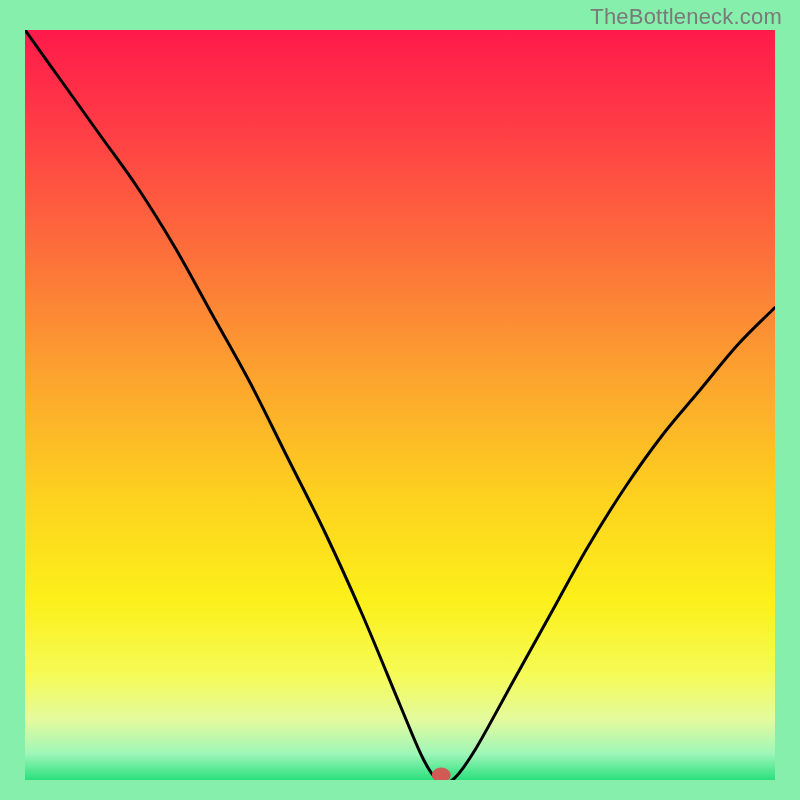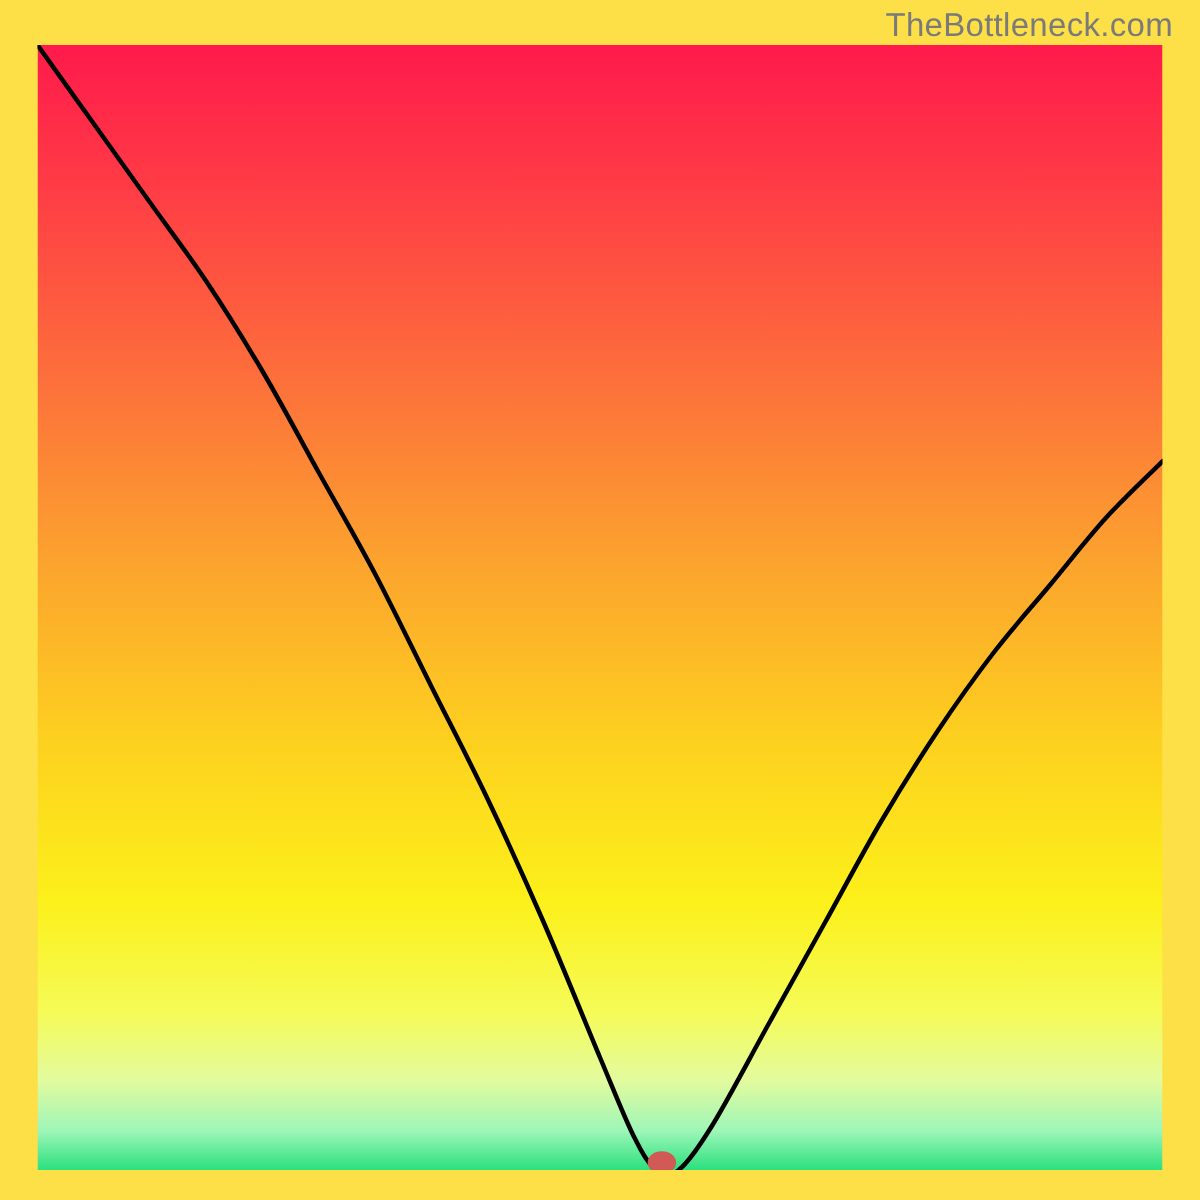--- a/index.html
+++ b/index.html
@@ -8,21 +8,21 @@
     width: 800px;
     height: 800px;
     background: #000;
     overflow: hidden;
     font-family: Arial, Helvetica, sans-serif;
   }
   .frame {
     position: relative;
     width: 800px;
     height: 800px;
-    background: #fde047;
+    background: #86efac;
   }
   .watermark {
     position: absolute;
     top: 4px;
     right: 18px;
     color: #7a7a7a;
     font-size: 22px;
     font-weight: 500;
     letter-spacing: 0.2px;
     z-index: 4;

